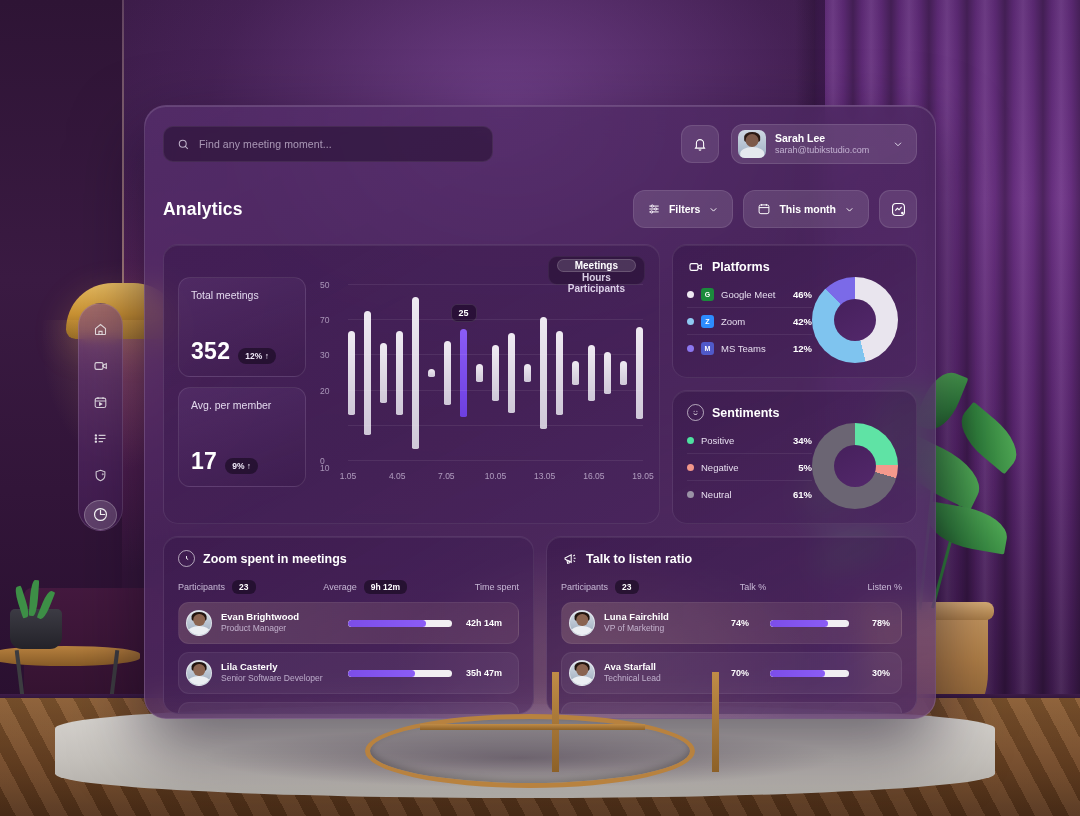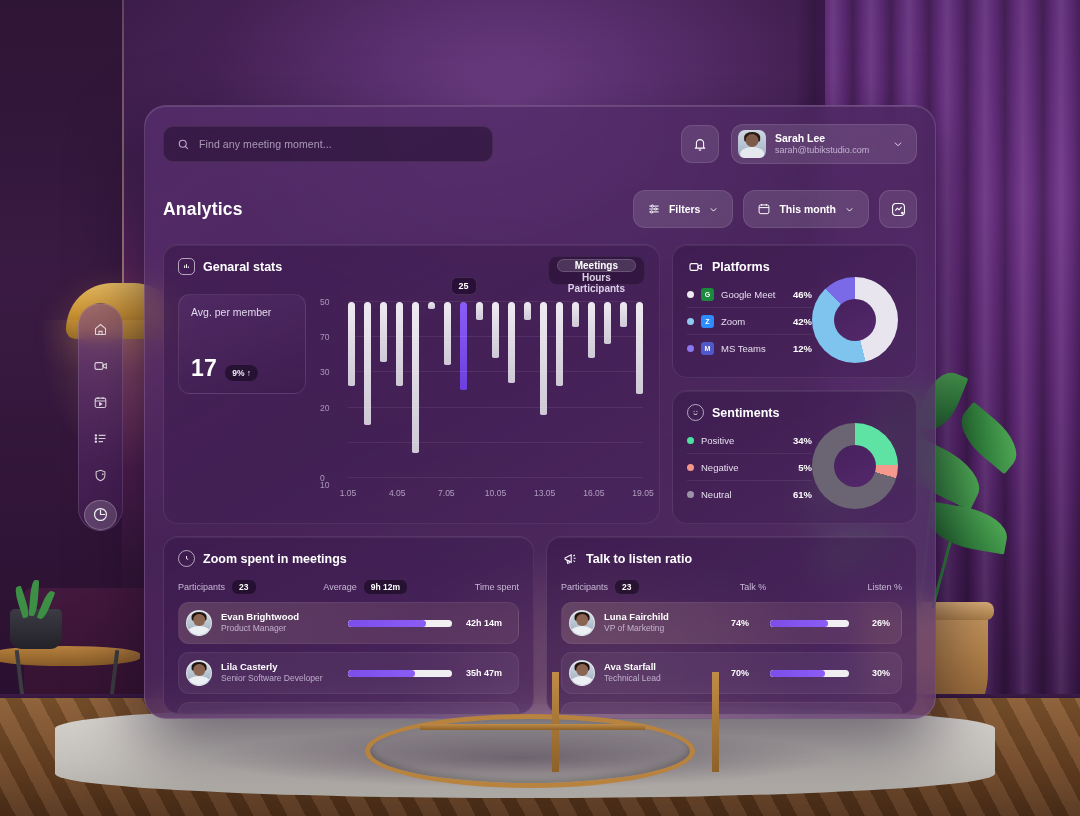--- a/index.html
+++ b/index.html
@@ -217,21 +217,21 @@
     background: rgba(28,12,38,0.72); border-radius: 9px; padding: 3px 7px;
     font-size: 8.5px; font-weight: 700; color: #f0e9f8; white-space: nowrap;
   }
 
   
   .chart-wrap { flex: 1; position: relative; height: 212px; }
   .plot { position: absolute; left: 28px; right: 2px; top: 8px; bottom: 28px; }
   .gridline { position: absolute; left: 0; right: 0; height: 1px; background: rgba(255,255,255,0.075); }
   .ytick { position: absolute; left: 0; font-size: 8.5px; color: rgba(228,216,240,0.62);
     transform: translateY(-50%); }
-  .bars { position: absolute; inset: 0; display: flex; align-items: flex-start;
+  .bars { position: absolute; inset: 0; display: flex; align-items: center;
     justify-content: space-between; }
   .bar { width: 7px; border-radius: 4px 4px 2px 2px;
     background: linear-gradient(180deg, #efeaf2 0%, #cfc8d8 100%); position: relative; }
   .bar.hl { background: linear-gradient(180deg, #8b5cf6 0%, #6d3fe0 100%); }
   .tip {
     position: absolute; bottom: calc(100% + 7px); left: 50%; transform: translateX(-50%);
     background: #2a1038; border: 1px solid rgba(255,255,255,0.12); border-radius: 6px;
     padding: 3px 7px; font-size: 9px; font-weight: 700; color: #fff; white-space: nowrap;
   }
   .xlabels { position: absolute; left: 28px; right: 2px; bottom: 6px; height: 12px; margin-top: 28px; }
@@ -459,38 +459,37 @@
           <path d="M7.4 13.6l3-3.2 2.4 2 3.6-4"></path>
             <circle cx="17.4" cy="16.8" r="1.8" fill="#fff" stroke="none"></circle>
         </svg>
       </div>
     </div>
   </div>
 
   <div class="row1">
 
     <div class="card gs">
-      <div class="card-head">
-        <span class="card-ico">
-          <svg width="9" height="9" viewBox="0 0 24 24" fill="none" stroke="#fff" stroke-width="2.6">
-            <path d="M7 16V9M12 16V6M17 16v-4"></path>
-          </svg>
-        </span>
-        <span class="card-title">Genaral stats</span>
-      </div>
 
       <div class="tabs">
         <div class="tab active">Meetings</div>
         <div class="tab">Hours</div>
         <div class="tab-sep"></div>
         <div class="tab">Participants</div>
       </div>
 
       <div class="gs-body">
         <div class="stat-col">
+          <div class="stat">
+            <div class="stat-label">Total meetings</div>
+            <div class="stat-bot">
+              <span class="stat-val">352</span>
+              <span class="badge">12% ↑</span>
+            </div>
+          </div>
           <div class="stat">
             <div class="stat-label">Avg. per member</div>
             <div class="stat-bot">
               <span class="stat-val">17</span>
               <span class="badge">9% ↑</span>
             </div>
           </div>
         </div>
 
         <div class="chart-wrap">
@@ -703,21 +702,21 @@
             <div class="b"></div>
           </div>
         <div class="pinfo">
           <div class="pn">Luna Fairchild</div>
           <div class="pr">VP of Marketing</div>
         </div>
         <div class="pct l">74%</div>
         <div class="track">
           <div class="track-fill" id="tl0" style="width: 74%;"></div>
         </div>
-        <div class="pct">26%</div>
+        <div class="pct">78%</div>
       </div>
 
       <div class="prow">
         <div class="pav">
             <div class="hr"></div>
             <div class="h"></div>
             <div class="b"></div>
           </div>
         <div class="pinfo">
           <div class="pn">Ava Starfall</div>

